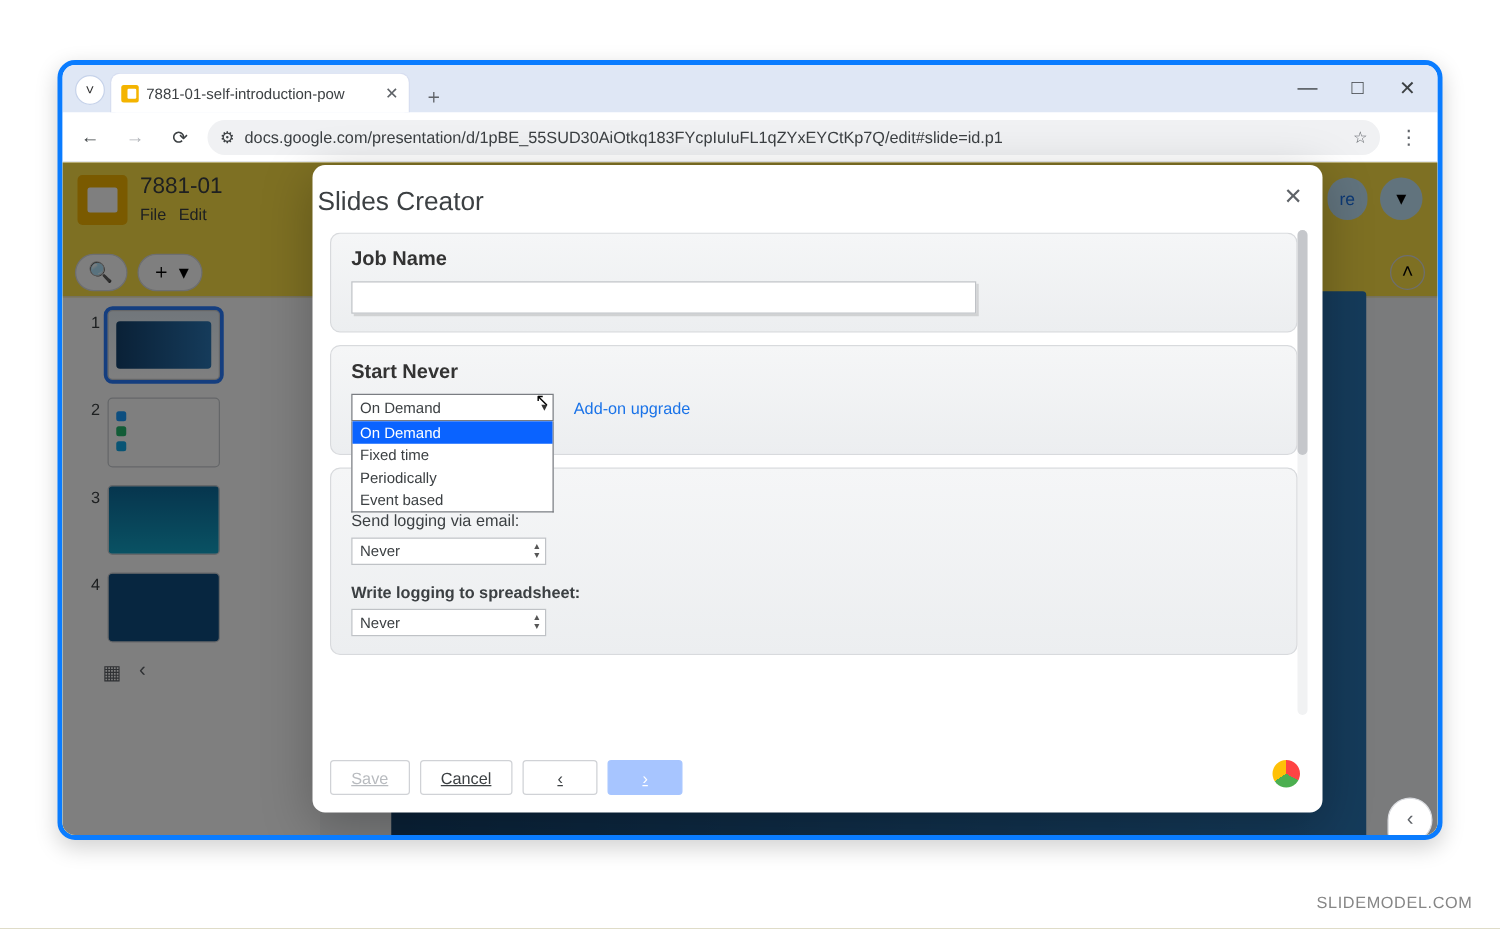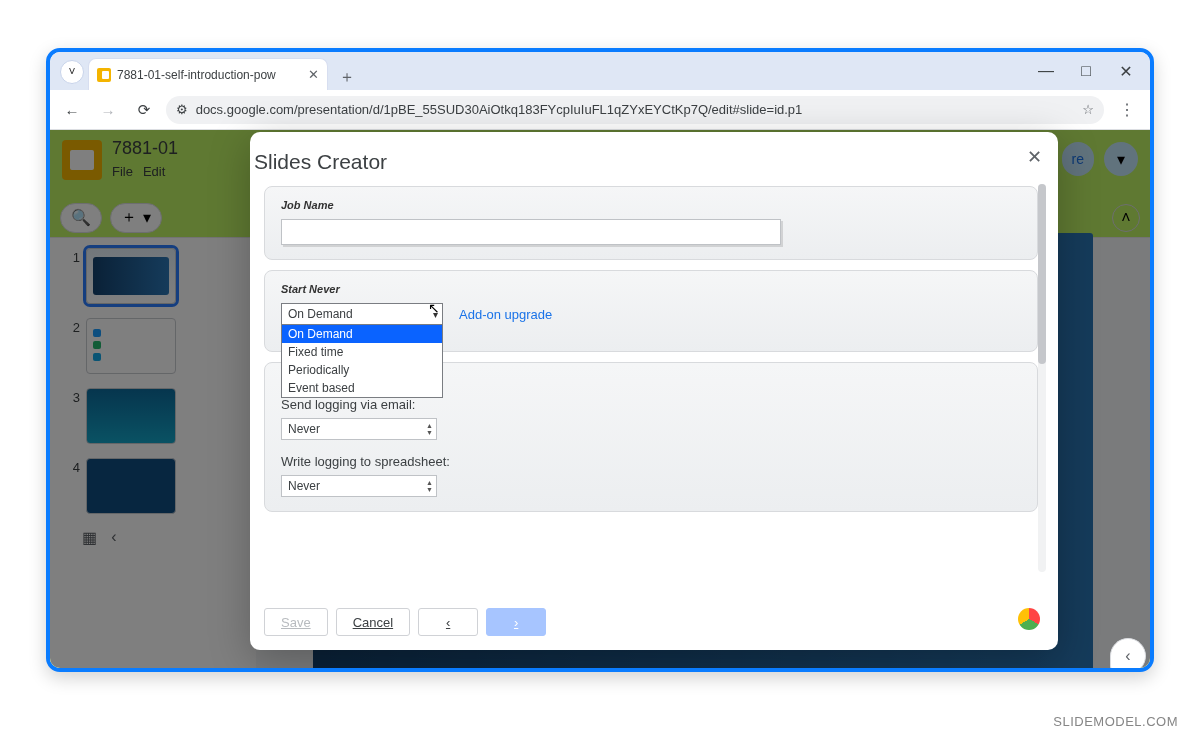--- a/index.html
+++ b/index.html
@@ -29,21 +29,21 @@
 
   .addrbar { height: 40px; background: #fff; border-bottom:1px solid #dcdee2; display:flex; align-items:center; gap:8px; padding:0 8px; }
   .navicon { width:28px; height:28px; border-radius:50%; display:flex; align-items:center; justify-content:center; color:#3c4043; font-size:15px; }
   .navicon.disabled{ color:#b0b3b8; }
   .omnibox { flex:1; height:28px; background:#f0f1f3; border-radius:14px; display:flex; align-items:center; padding:0 10px; gap:8px; color:#3c4043; font-size:13px; }
   .omnibox .siteicon { font-size:13px; }
   .omnibox .star { margin-left:auto; color:#5f6368; }
   .kebab { width:30px; display:flex; align-items:center; justify-content:center; font-size:16px; color:#5f6368; }
 
   
-  .app-surface { position:relative; height: calc(100% - 78px); background:#bef264; }
+  .app-surface { position:relative; height: calc(100% - 78px); background:#fde047; }
   .dimmer { position:absolute; inset:0; background:rgba(0,0,0,.5); pointer-events:none; }
 
   .app-header { height:68px; display:flex; padding:6px 12px; gap:10px; }
   .product-logo { width:40px; height:40px; background:#f4b400; border-radius:4px; position:relative; margin-top:4px; }
   .product-logo::after{content:'';position:absolute;inset:10px 8px;background:#fff;border-radius:2px;}
   .doc-area { flex:1; min-width:0; }
   .doc-title { font-size:18px; color:#3c4043; line-height:24px; white-space:nowrap; overflow:hidden; }
   .menubar { display:flex; gap:10px; font-size:13px; color:#3c4043; margin-top:4px; }
   .share-chip { background:#c3e6fb; color:#1a73e8; height:34px; border-radius:17px; display:flex; align-items:center; padding:0 10px; gap:6px; font-size:14px; margin-top:6px; }
   .caret-chip { width:34px; height:34px; border-radius:17px; background:#c3e6fb; display:flex; align-items:center; justify-content:center; margin-top:6px; }
@@ -77,21 +77,21 @@
   .modal-title { font-size:21px; color:#3c4043; font-weight:400; }
   .modal-x { position:absolute; top:14px; right:16px; color:#5f6368; font-size:18px; }
   .modal-body { flex:1; overflow:auto; padding:0 20px 4px 14px; position:relative; }
   .scrollbar { position:absolute; top:52px; right:12px; width:8px; height:388px; background:#f1f2f3; border-radius:4px; }
   .scrollbar::after{content:'';position:absolute;left:0;top:0;width:8px;height:180px;background:#c5c7cb;border-radius:4px;}
 
   .panel {
     background:linear-gradient(180deg,#f5f6f7,#eceef0);
     border:1px solid #d8dadd; border-radius:8px; padding:12px 16px 14px; margin-bottom:10px;
   }
-  .panel-label { font-size:11px; font-weight:700; color:#333; margin-bottom:8px;font-style:italic; }
+  .panel-label { font-size:16px; font-weight:700; color:#333; margin-bottom:8px; }
   .textinput { width:500px; max-width:100%; height:26px; border:1px solid #bfc2c6; background:#fff; box-shadow: 2px 2px 0 rgba(0,0,0,.12); }
   .select-wrap { position:relative; display:inline-block; }
   .select {
     width:162px; height:22px; border:1px solid #7a7d82; background:#fff; font-size:12px; color:#3c4043;
     display:flex; align-items:center; padding:0 18px 0 6px; position:relative;
   }
   .select .chev{ position:absolute; right:4px; font-size:10px; color:#333; }
   .dropdown-list {
     position:absolute; left:0; top:22px; width:162px; border:1px solid #7a7d82; border-top:none; background:#fff; z-index:5; font-size:12px;
   }
@@ -242,21 +242,21 @@
 
         <div class="panel">
           <div class="field-label" style="margin-top:22px;">Send logging via email:</div>
           <div class="combo">
             <span>Never</span>
             <span class="updn">
                 <span>▲</span>
                 <span>▼</span>
               </span>
           </div>
-          <div class="field-label" style="margin-top:14px;">Write logging to spreadsheet:</div>
+          <div class="field-label" style="margin-top:14px;font-weight:bold;">Write logging to spreadsheet:</div>
           <div class="combo">
             <span>Never</span>
             <span class="updn">
                 <span>▲</span>
                 <span>▼</span>
               </span>
           </div>
         </div>
       </div>
       <div class="modal-foot">

